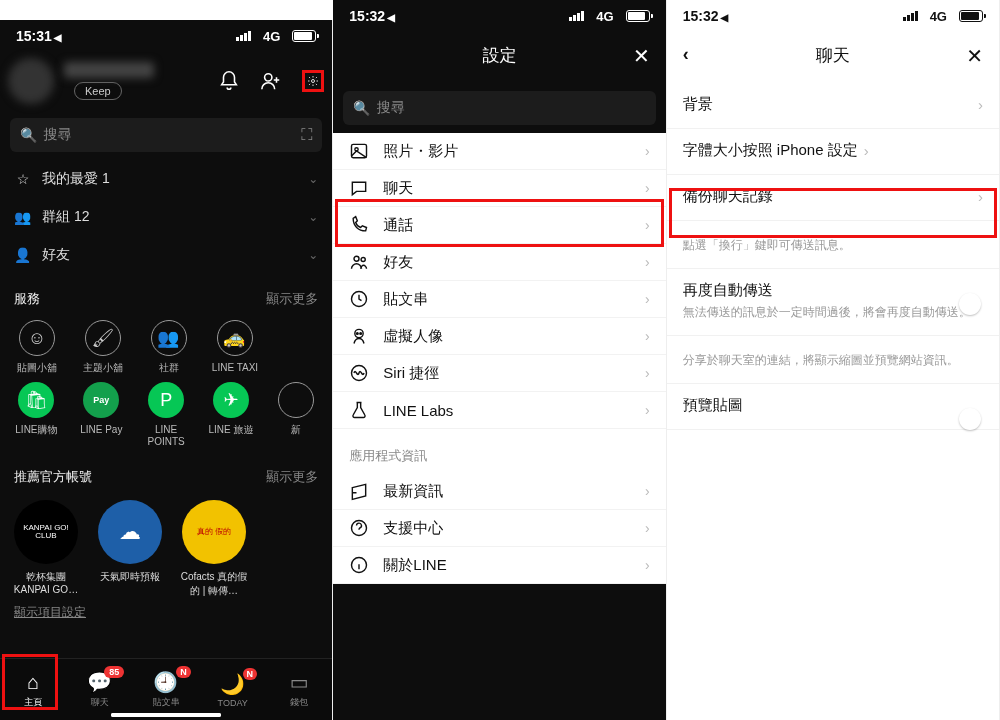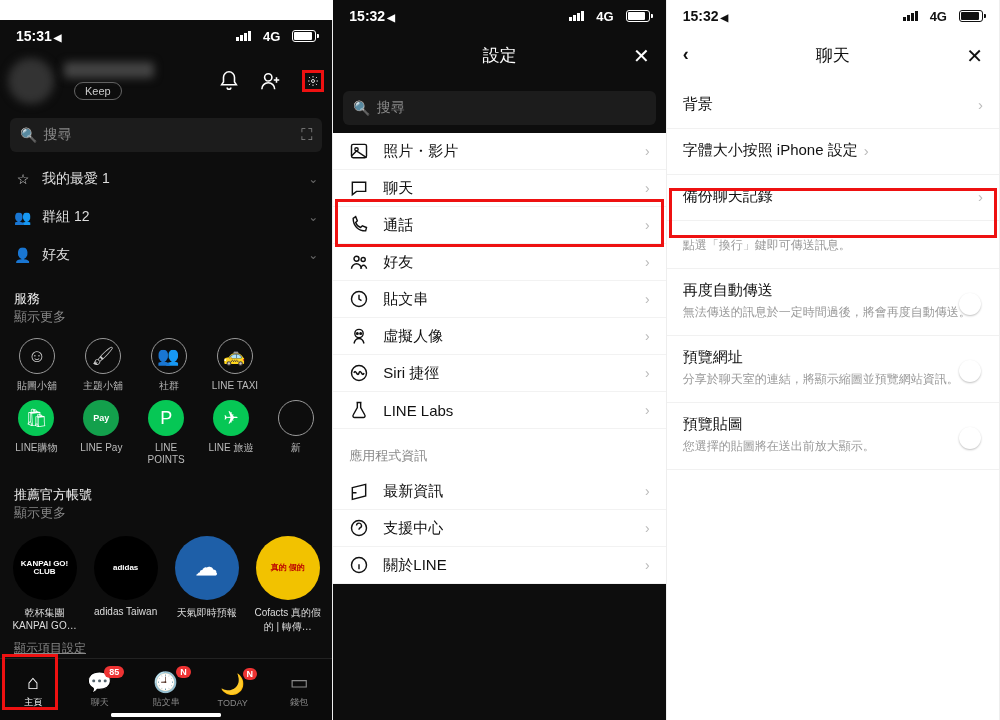--- a/index.html
+++ b/index.html
@@ -31,33 +31,33 @@
 
   .search { margin: 8px 10px; background:#1c1c1c; border-radius:6px; display:flex; align-items:center; padding:8px 10px; color:#888; font-size:14px; }
   .light .search { background: #1c1c1c; color:#888; }
   .search .sico { margin-right:6px; }
   .search .sc { margin-left:auto; font-size:16px; }
 
   .listrow { display:flex; align-items:center; padding:10px 14px; font-size:14px; color:#ddd; }
   .listrow .rico { margin-right:10px; width:18px; text-align:center; }
   .listrow .chev { margin-left:auto; color:#666; font-size:12px; }
 
-  .sectionhdr { display:flex; justify-content:space-between; padding:16px 14px 8px; font-size:13px; color:#888;flex-direction:column; }
+  .sectionhdr { display:flex; justify-content:space-between; padding:16px 14px 8px; font-size:13px; color:#888; }
   .sectionhdr .title { color:#eee; }
 
   .svc-row { display:flex; padding: 4px 6px; gap: 4px; overflow:hidden; }
   .svc { width:62px; text-align:center; font-size:10px; color:#bbb; }
   .svc .circ { width:36px; height:36px; border-radius:50%; border:1.5px solid #999; margin:0 auto 6px; display:flex; align-items:center; justify-content:center; font-size:18px; color:#ccc; }
   .svc .circ.g { border:none; background:#06c755; color:#fff; }
   .svc .circ.g2 { border:none; background:#13a04c; color:#fff; font-size:9px; font-weight:bold; }
   .svc .lbl { line-height: 1.2; }
 
   .acc-row { display:flex; padding:6px 8px 2px; gap: 8px; overflow:hidden; }
   .acc { width:76px; text-align:center; font-size:10px; color:#ddd; }
-  .acc .pic { width:64px; height:64px; border-radius:50%; margin:0 auto 6px; display:flex; align-items:center; justify-content:center; font-weight:bold; line-height:1.05; }
+  .acc .pic { width:64px; height:64px; border-radius:50%; margin:0 auto 6px; display:flex; align-items:center; justify-content:center; font-weight:normal; line-height:1.05; }
 
   .linklabel { color:#888; text-decoration:underline; font-size:12px; padding:4px 14px; }
 
   .tabbar { position:absolute; bottom:0; left:0; right:0; height:62px; background:#0b0b0b; display:flex; border-top:1px solid #222; }
   .tab { flex:1; display:flex; flex-direction:column; align-items:center; justify-content:center; gap:2px; font-size:9px; color:#888; position:relative; }
   .tab.active { color:#fff; }
   .tab .tico { font-size:20px; position:relative; }
   .badge { position:absolute; top:-4px; right:-12px; background:#e33; color:#fff; font-size:9px; border-radius:8px; padding:1px 5px; font-weight:bold; }
   .badge.n { padding:1px 4px; }
   .home-ind { position:absolute; bottom:3px; left:50%; transform:translateX(-50%); width:110px; height:4px; background:#fff; border-radius:2px; }
@@ -212,24 +212,20 @@
     <div class="sectionhdr">
       <span class="title">推薦官方帳號</span>
       <span>顯示更多</span>
     </div>
     <div class="acc-row" id="accrow">
         <div class="acc">
           <div class="pic" style="background:#000;color:#fff;font-size:8px">KANPAI GO! CLUB</div>
           <div>乾杯集團 KANPAI GO…</div>
         </div>
         <div class="acc">
-          <div class="pic" style="background:#000;color:#fff;font-size:8px">adidas</div>
-          <div>adidas Taiwan</div>
-        </div>
-        <div class="acc">
           <div class="pic" style="background:#1e5fa8;color:#fff;font-size:22px">☁</div>
           <div>天氣即時預報</div>
         </div>
         <div class="acc">
           <div class="pic" style="background:#f2c200;color:#b00;font-size:8px">真的 假的</div>
           <div>Cofacts 真的假的 | 轉傳…</div>
         </div>
       </div>
 
     <div class="linklabel">顯示項目設定</div>
@@ -452,30 +448,25 @@
           <div class="desc">點選「換行」鍵即可傳送訊息。</div>
         </div>
         <div class="chat-row">
           <div class="line1">
             <span>再度自動傳送</span>
             <span class="right"><span class="toggle on"></span></span>
           </div>
           <div class="desc">無法傳送的訊息於一定時間過後，將會再度自動傳送。</div>
         </div>
         <div class="chat-row">
-          <div class="line1">
-            <span>預覽網址</span>
-            <span class="right"><span class="toggle on"></span></span>
-          </div>
           <div class="desc">分享於聊天室的連結，將顯示縮圖並預覽網站資訊。</div>
         </div>
         <div class="chat-row">
           <div class="line1">
             <span>預覽貼圖</span>
             <span class="right"><span class="toggle on"></span></span>
           </div>
-          <div class="desc">您選擇的貼圖將在送出前放大顯示。</div>
         </div>
       </div>
     <div class="redframe1" style="left:2px; top:188px; right:2px; height:50px;"></div>
   </div>
 
 </div>
 
 </body></html>

